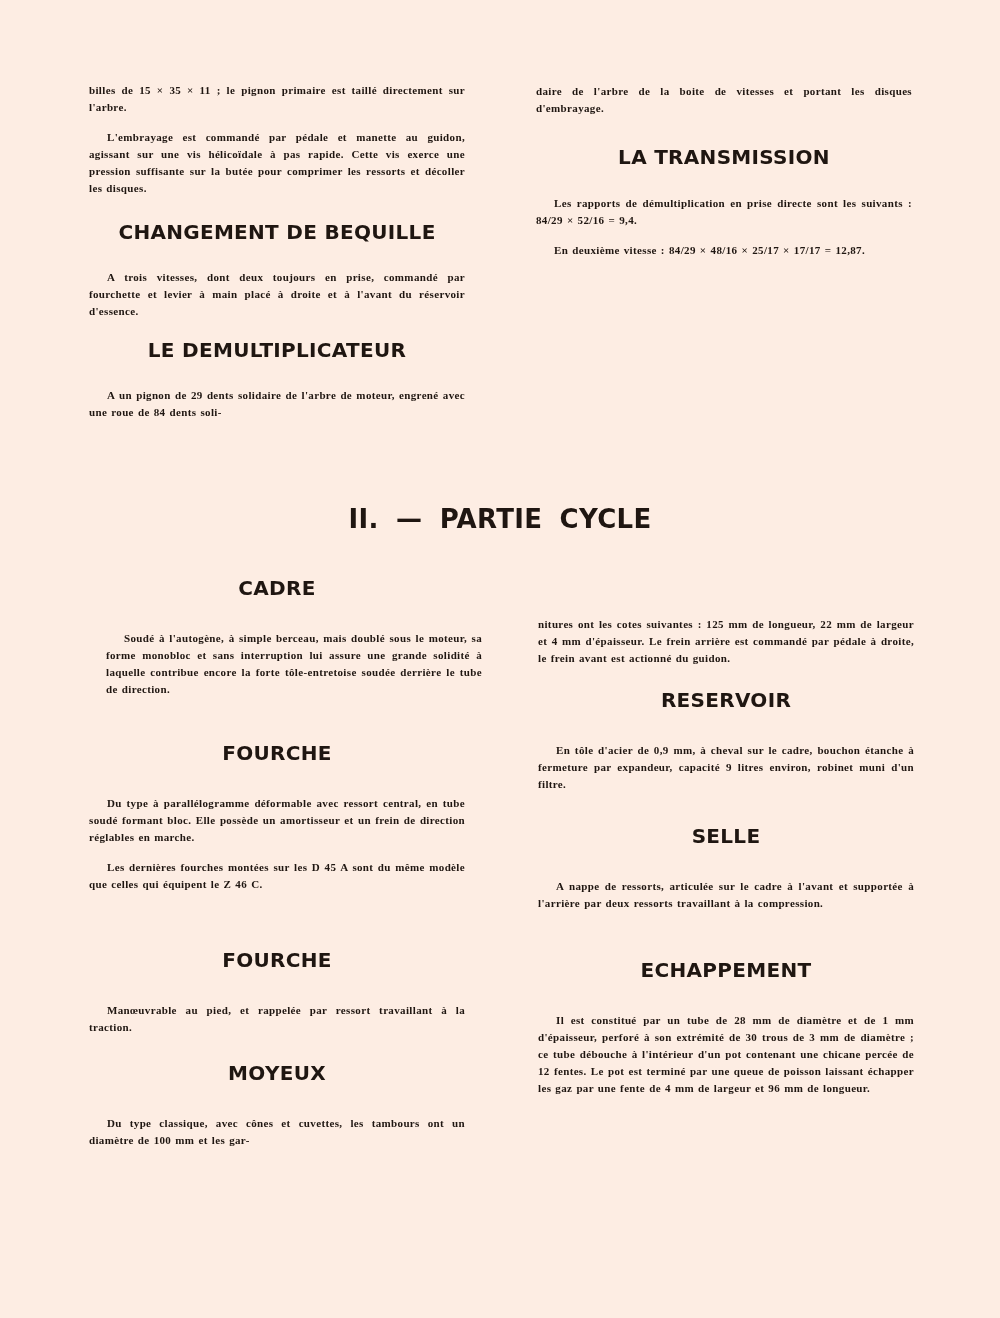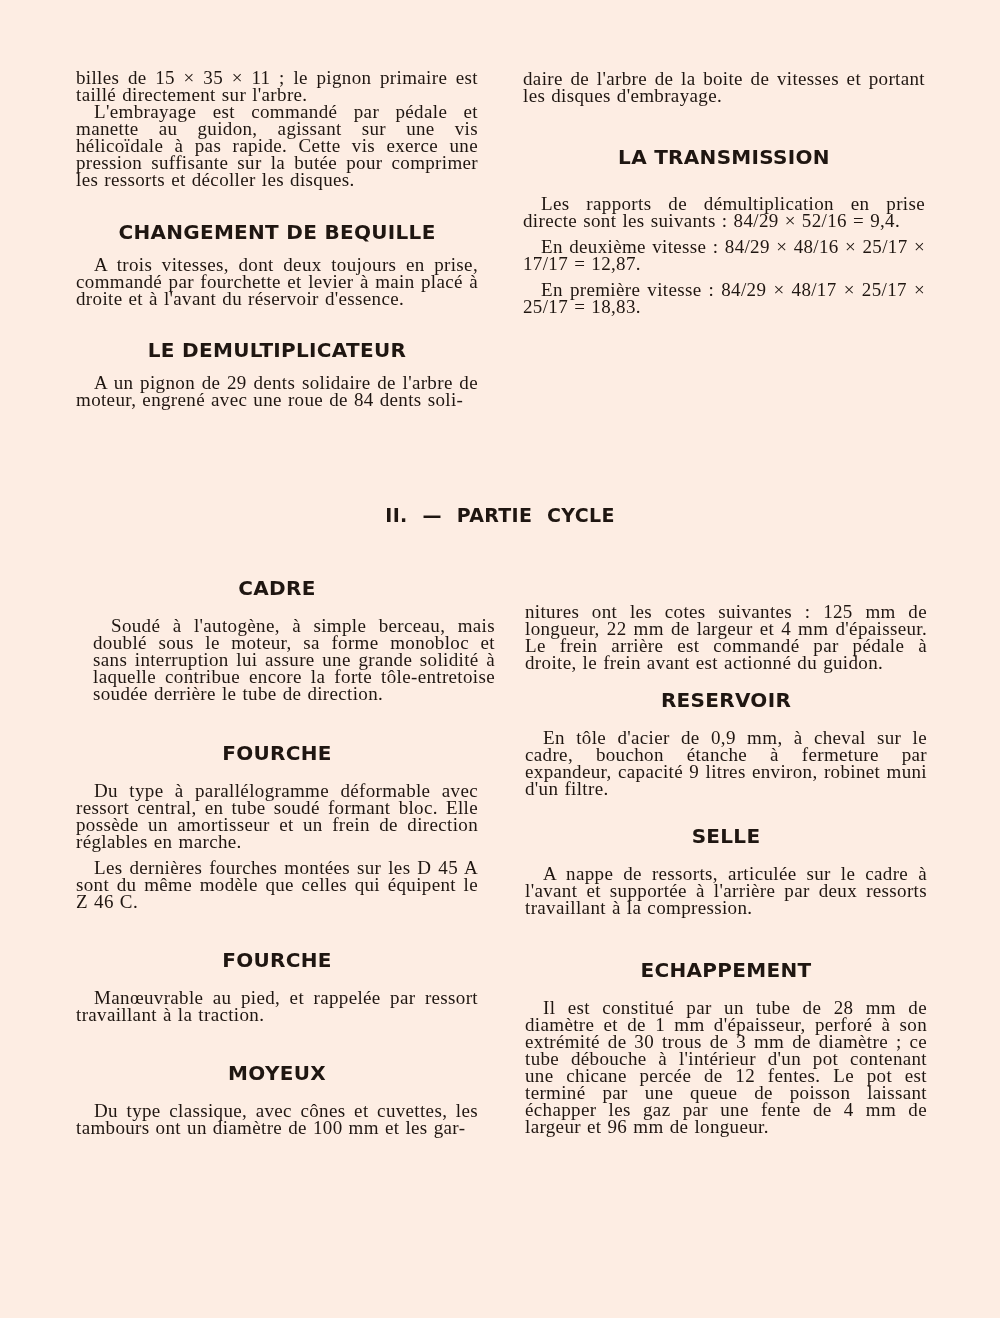--- a/index.html
+++ b/index.html
@@ -9,26 +9,26 @@
     color: #1f1611;
     font-family: "Liberation Serif", "DejaVu Serif", serif;
     position: relative;
     overflow: hidden;
   }
   .col {
     position: absolute;
     width: 402px;
   }
   .p {
-    font-size: 19px;
+    font-size: 11px;
     line-height: 17px;
-    font-weight: normal;
+    font-weight: bold;
     text-align: justify;
     text-align-last: left;
-    margin: 0;
+    margin: 13px;
     letter-spacing: 0.35px;
     word-spacing: 1px;
   }
   .p.indent { text-indent: 18px; }
   .p + .p { margin-top: 0; }
   .p.gap { margin-top: 9px; }
   h2 {
     font-family: "DejaVu Sans", "Liberation Sans", sans-serif;
     font-weight: bold;
     font-size: 20px;
@@ -36,21 +36,21 @@
     margin: 0;
     letter-spacing: 0.3px;
   }
   h1 {
     position: absolute;
     left: 0; width: 1000px;
     top: 504px;
     text-align: center;
     font-family: "DejaVu Sans", "Liberation Sans", sans-serif;
     font-weight: bold;
-    font-size: 19px;
+    font-size: 26px;
     margin: 0;
     word-spacing: 8px;
     letter-spacing: 0.3px;
   }
   .abs { position: absolute; }
 </style>
 </head>
 <body>
 
 <div class="col" style="left:76px; top:69px;">
@@ -69,21 +69,20 @@
 </div>
 
 <div class="col" style="left:523px; top:70px;">
   <p class="p">daire de l'arbre de la boite de vitesses et portant les disques d'embrayage.</p>
 </div>
 
 <h2 class="abs" style="left:523px; width:402px; top:145px;">LA TRANSMISSION</h2>
 <div class="col" style="left:523px; top:186px;">
   <p class="p indent gap">Les rapports de démultiplication en prise directe sont les suivants : 84/29 × 52/16 = 9,4.</p>
   <p class="p indent gap">En deuxième vitesse : 84/29 × 48/16 × 25/17 × 17/17 = 12,87.</p>
-  <p class="p indent gap">En première vitesse : 84/29 × 48/17 × 25/17 × 25/17 = 18,83.</p>
 </div>
 
 <h1>II. — PARTIE CYCLE</h1>
 
 <h2 class="abs" style="left:76px; width:402px; top:576px;">CADRE</h2>
 <div class="col" style="left:93px; top:617px;">
   <p class="p indent">Soudé à l'autogène, à simple berceau, mais doublé sous le moteur, sa forme monobloc et sans interruption lui assure une grande solidité à laquelle contribue encore la forte tôle-entretoise soudée derrière le tube de direction.</p>
 </div>
 
 <h2 class="abs" style="left:76px; width:402px; top:741px;">FOURCHE</h2>

